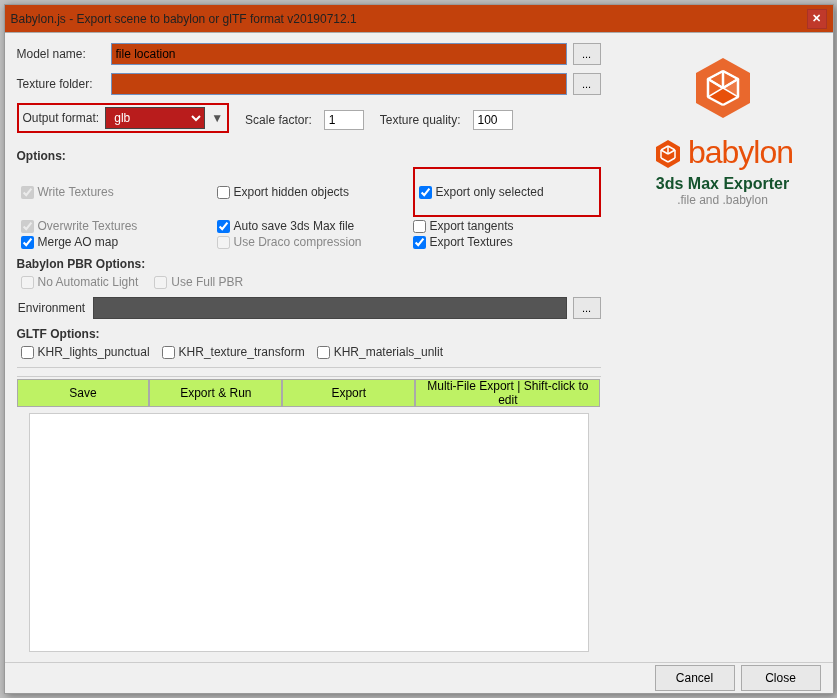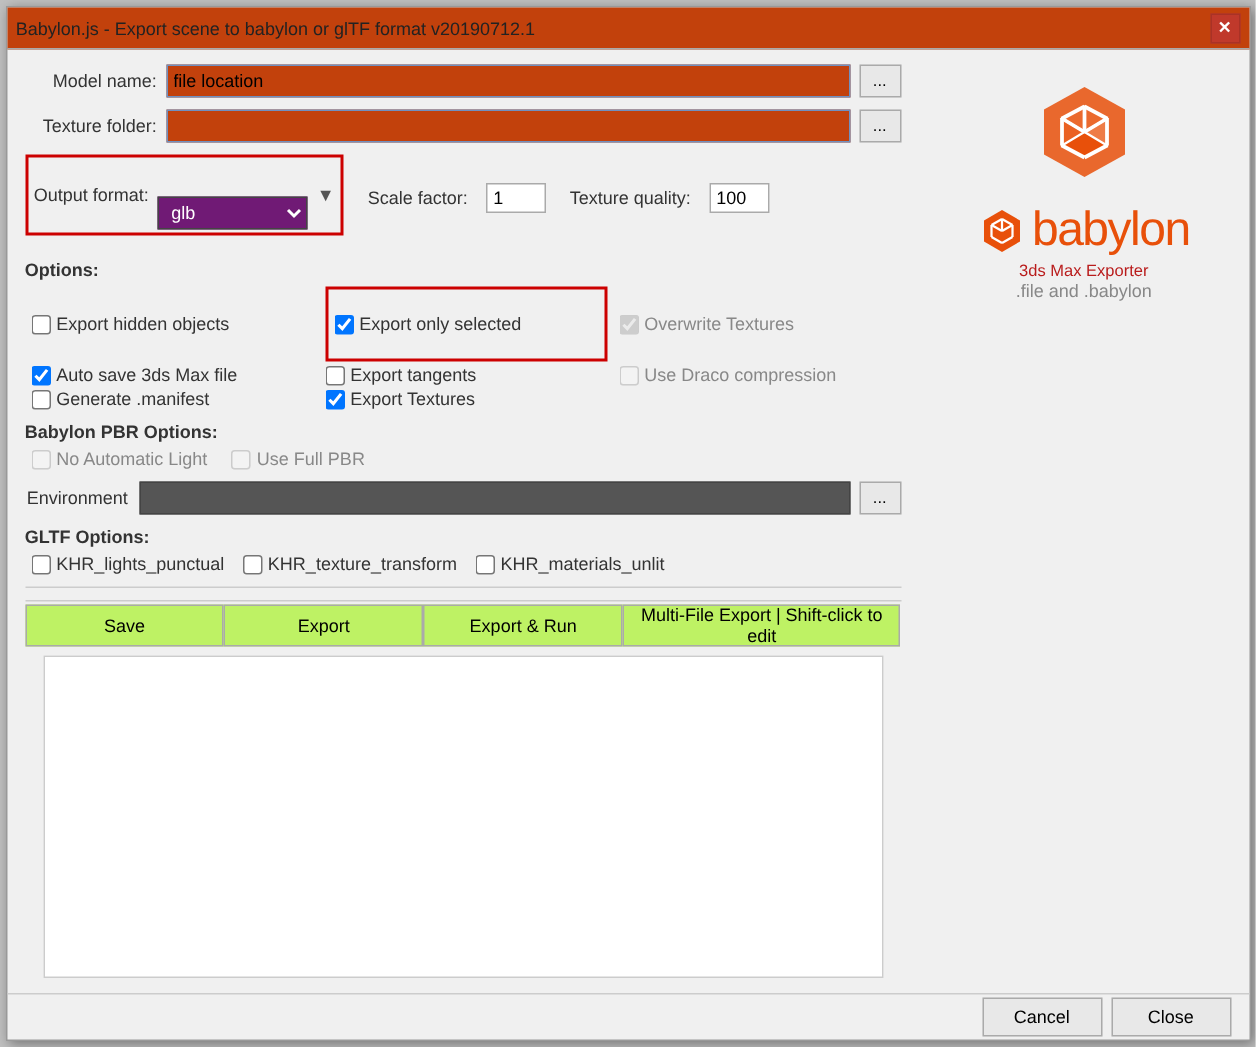--- a/index.html
+++ b/index.html
@@ -73,21 +73,21 @@
       padding-top: 20px;
     }
     .form-row {
       display: flex;
       align-items: center;
       gap: 6px;
       margin-bottom: 4px;
     }
     .form-label {
       width: 88px;
-      text-align: right;
+      text-align: left;
       color: #333;
       flex-shrink: 0;
     }
     .form-input {
       flex: 1;
       height: 22px;
       border: 1px solid #7090c0;
       background: #c2410c;
       padding: 2px 4px;
       font-size: 12px;
@@ -114,28 +114,27 @@
       border: 2px solid #cc0000;
       padding: 2px 4px;
       width: fit-content;
     }
     .output-format-label {
       color: #333;
       white-space: nowrap;
     }
     .dropdown-select {
       height: 22px;
-      background: #701a75;
+      background: #b91c1c;
       color: white;
       border: 1px solid #444;
       padding: 0 4px;
       font-size: 12px;
       width: 100px;
       cursor: pointer;
-      margin-top: 24px;
     }
     .scale-row {
       display: flex;
       align-items: center;
       gap: 12px;
       margin-left: 4px;
     }
     .scale-label {
       color: #333;
     }
@@ -264,23 +263,23 @@
     .babylon-logo {
       margin-bottom: 8px;
     }
     .babylon-name {
       font-size: 32px;
       color: #e8500a;
       font-weight: 300;
       letter-spacing: -1px;
     }
     .exporter-title {
-      font-size: 11px;
-      color: #b91c1c;
-      font-weight: normal;
+      font-size: 16px;
+      color: #14532d;
+      font-weight: bold;
       margin-top: 4px;
     }
     .exporter-subtitle {
       font-size: 12px;
       color: #888;
     }
   </style>
 </head>
 <body>
 
@@ -326,20 +325,24 @@
           <input class="scale-input" type="text" value="100" style="">
         </div>
       </div>
 
       <div class="options-section">
         <div class="section-title">Options:</div>
 
         <div class="options-grid">
 
           <div class="checkbox-item">
+            <input type="checkbox" checked="" disabled="" style="">
+            <span class="checkbox-label disabled">Write Textures</span>
+          </div>
+          <div class="checkbox-item">
             <input type="checkbox" style="">
             <span class="checkbox-label">Export hidden objects</span>
           </div>
 
           <div class="export-only-selected-wrapper">
             <input type="checkbox" checked="" style="">
             <span class="checkbox-label">Export only selected</span>
           </div>
 
           <div class="checkbox-item">
@@ -349,26 +352,26 @@
           <div class="checkbox-item">
             <input type="checkbox" checked="" style="">
             <span class="checkbox-label">Auto save 3ds Max file</span>
           </div>
           <div class="checkbox-item">
             <input type="checkbox" style="">
             <span class="checkbox-label">Export tangents</span>
           </div>
 
           <div class="checkbox-item">
+            <input type="checkbox" checked="" style="">
+            <span class="checkbox-label">Merge AO map</span>
+          </div>
+          <div class="checkbox-item">
             <input type="checkbox" disabled="" style="">
             <span class="checkbox-label disabled">Use Draco compression</span>
-          </div>
-          <div class="checkbox-item">
-            <input type="checkbox" style="">
-            <span class="checkbox-label">Generate .manifest</span>
           </div>
 
           <div class="checkbox-item">
             <input type="checkbox" checked="" style="">
             <span class="checkbox-label">Export Textures</span>
           </div>
         </div>
       </div>
 
       <div style="margin-top:4px;">
@@ -406,22 +409,22 @@
             <input type="checkbox" style="">
             <span class="checkbox-label">KHR_materials_unlit</span>
           </div>
         </div>
       </div>
 
       <div class="separator"></div>
 
       <div class="action-bar" style="padding: 2px 0;">
         <button class="action-btn">Save</button>
+        <button class="action-btn">Export &amp; Run</button>
         <button class="action-btn">Export</button>
-        <button class="action-btn">Export &amp; Run</button>
         <button class="action-btn multi-file-btn">Multi-File Export | Shift-click to edit</button>
       </div>
 
       <div class="output-area"></div>
 
     </div>
 
     <div class="right-panel">
       <div class="babylon-logo">
         

